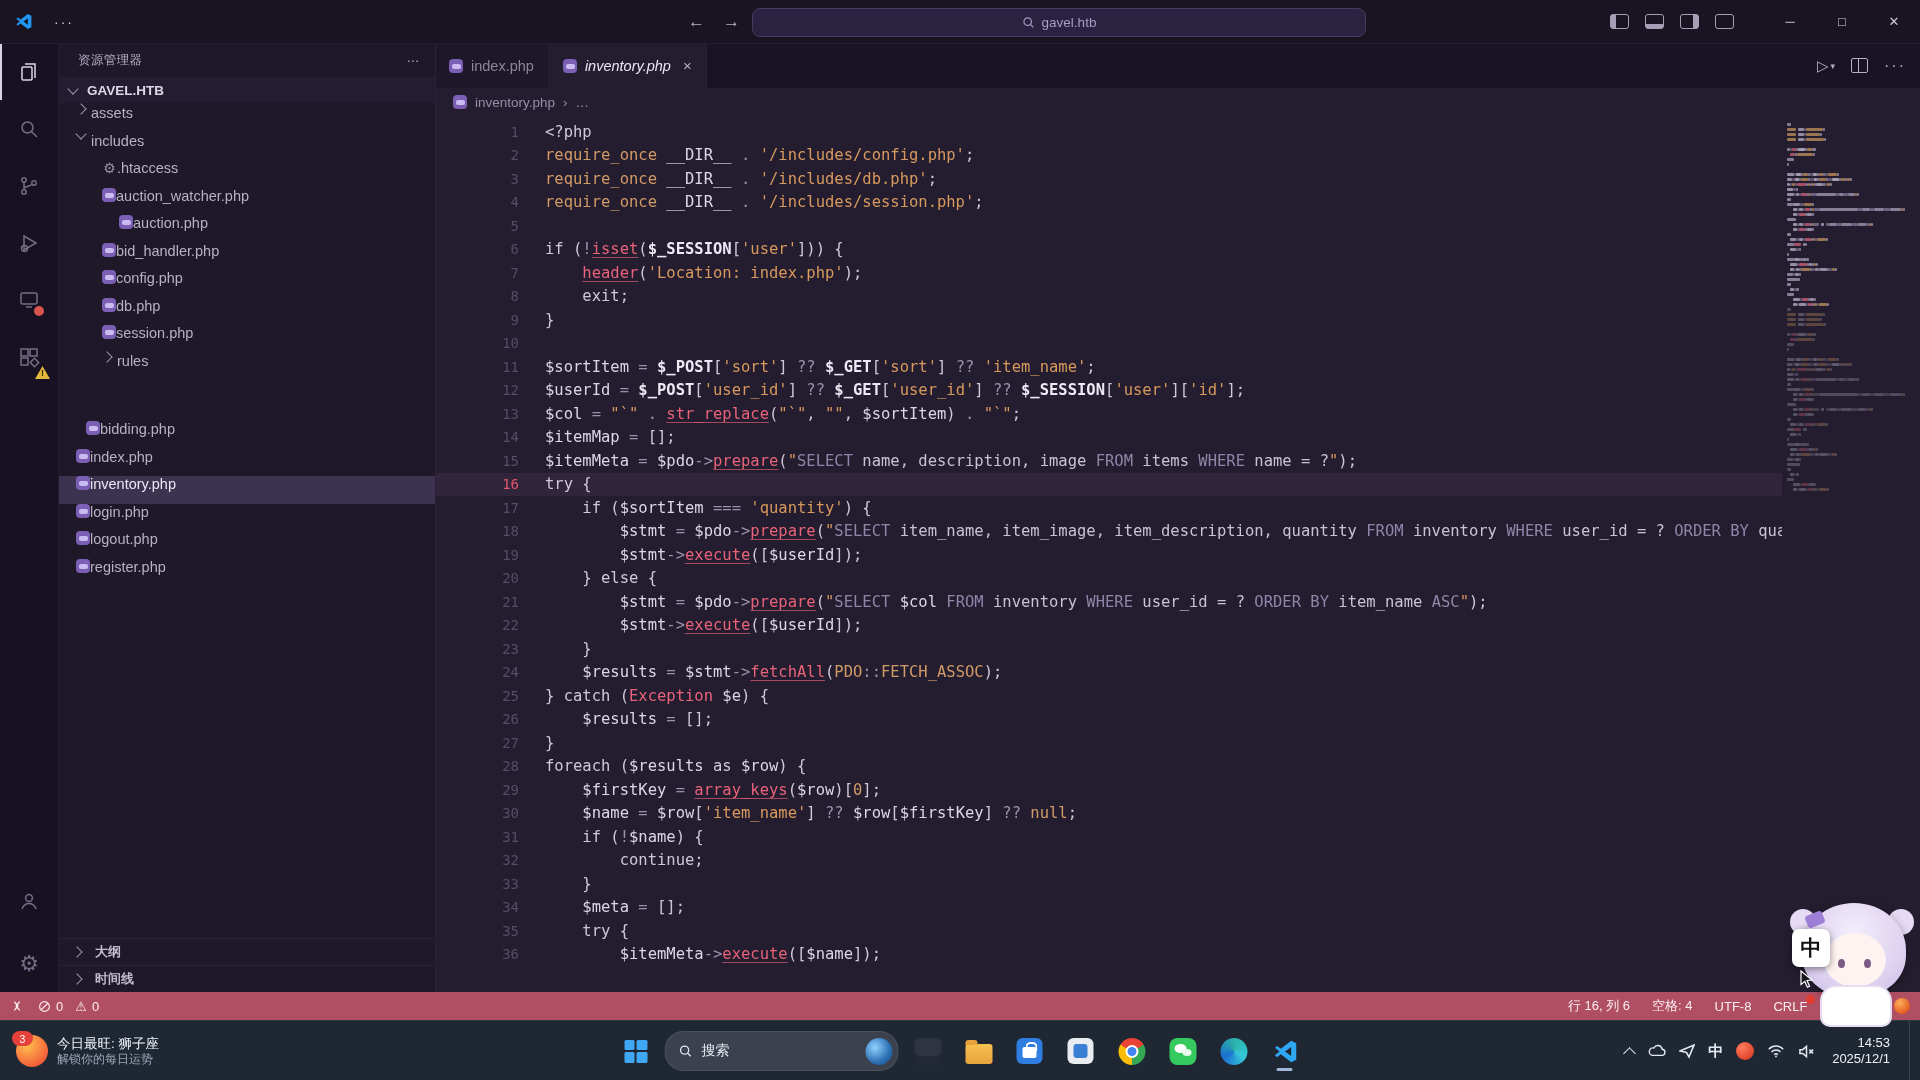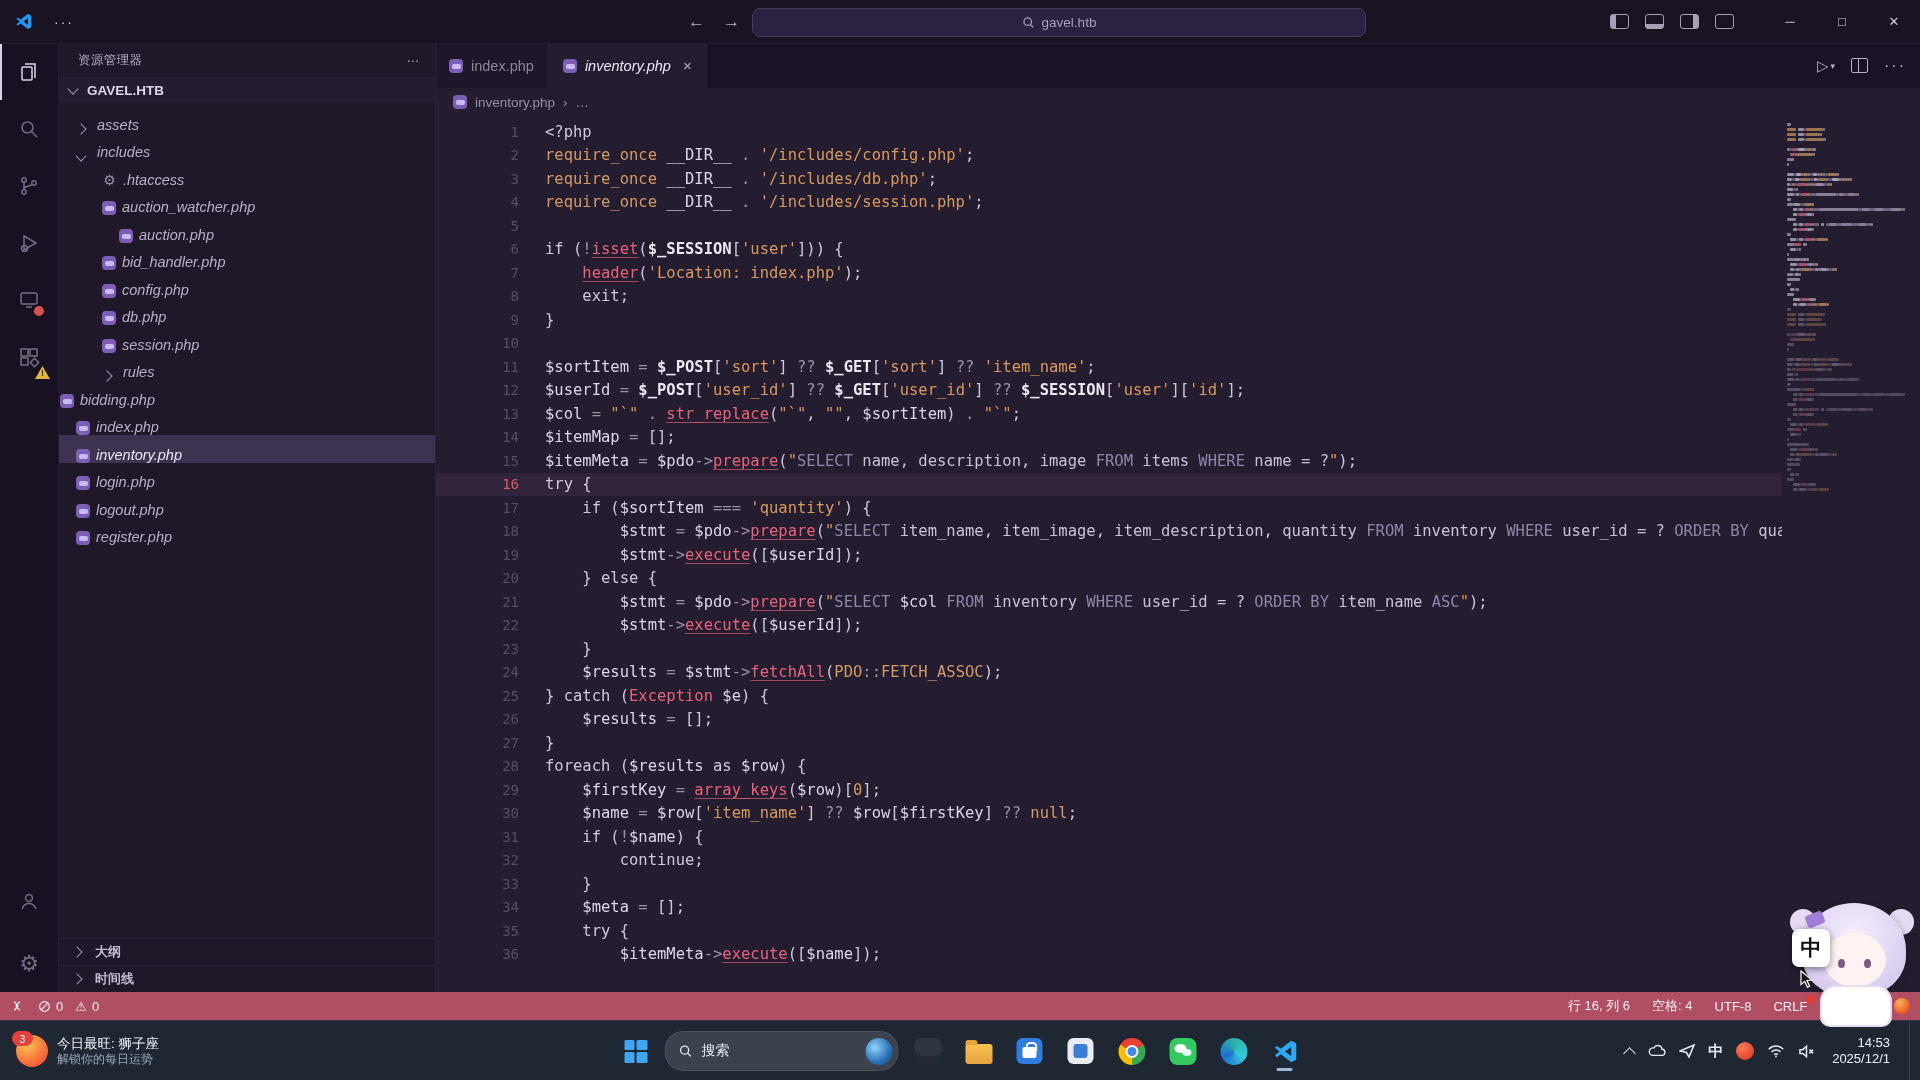--- a/index.html
+++ b/index.html
@@ -38,21 +38,21 @@
   .gear-glyph{font-size:22px;line-height:1;}
   
   .sidebar{position:absolute;left:58px;top:43px;width:377px;bottom:88px;background:#1e1829;
     border-right:1px solid #2a2238;display:flex;flex-direction:column;z-index:9;}
   .sb-header{height:34px;display:flex;align-items:center;padding:0 14px 0 20px;font-size:12.5px;
     color:#b3abc2;letter-spacing:.4px;}
   .sb-header .dots{margin-left:auto;letter-spacing:2px;color:#b3abc2;}
   .root-row{height:26px;display:flex;align-items:center;padding-left:8px;font-size:13.5px;font-weight:700;
     color:#ddd6e6;gap:4px;background:#241d31;}
   .tree{flex:1;overflow:hidden;padding-top:2px;}
-  .tree-row{height:27.5px;display:flex;align-items:flex-end;gap:6px;font-size:14.5px;color:#b8b1c4;cursor:default;font-style:italic;}
+  .tree-row{height:27.5px;display:flex;align-items:flex-start;font-size:14.5px;color:#b8b1c4;cursor:default;}
   .tree-row.selected{background:#3b3350;color:#ece6f4;}
   .chev{width:7px;height:7px;border-right:1.6px solid #9a92ac;border-bottom:1.6px solid #9a92ac;
     transform:rotate(-45deg);margin:0 6px 0 3px;flex:none;}
   .chev.open{transform:rotate(45deg);margin-top:-3px;}
   .php-icon{width:15px;height:15px;border-radius:4px;background:#7b5fb5;flex:none;position:relative;}
   .php-icon::after{content:"";position:absolute;left:3px;top:5px;width:9px;height:5px;background:#cabcf0;border-radius:2px;}
   .php-icon.sm{width:14px;height:14px;}
   .gear-ico{font-size:14px;color:#9a93a8;flex:none;width:15px;text-align:center;}
   .sb-sections{border-top:1px solid #2a2238;}
   .sb-sec{height:26px;display:flex;align-items:center;gap:8px;padding-left:12px;font-size:13px;
@@ -283,21 +283,21 @@
           <span class="tree-label">db.php</span>
         </div>
         <div class="tree-row" style="padding-left: 44px;">
           <span class="php-icon sm"></span>
           <span class="tree-label">session.php</span>
         </div>
         <div class="tree-row" style="padding-left: 42px;">
           <span class="chev"></span>
           <span class="tree-label">rules</span>
         </div>
-        <div class="tree-row" style="padding-left: 2px;">
+        <div class="tree-row" style="padding-left: 28px; margin-top: 41px;">
           <span class="php-icon sm"></span>
           <span class="tree-label">bidding.php</span>
         </div>
         <div class="tree-row" style="padding-left: 18px;">
           <span class="php-icon sm"></span>
           <span class="tree-label">index.php</span>
         </div>
         <div class="tree-row selected" style="padding-left: 18px;">
           <span class="php-icon sm"></span>
           <span class="tree-label">inventory.php</span>

